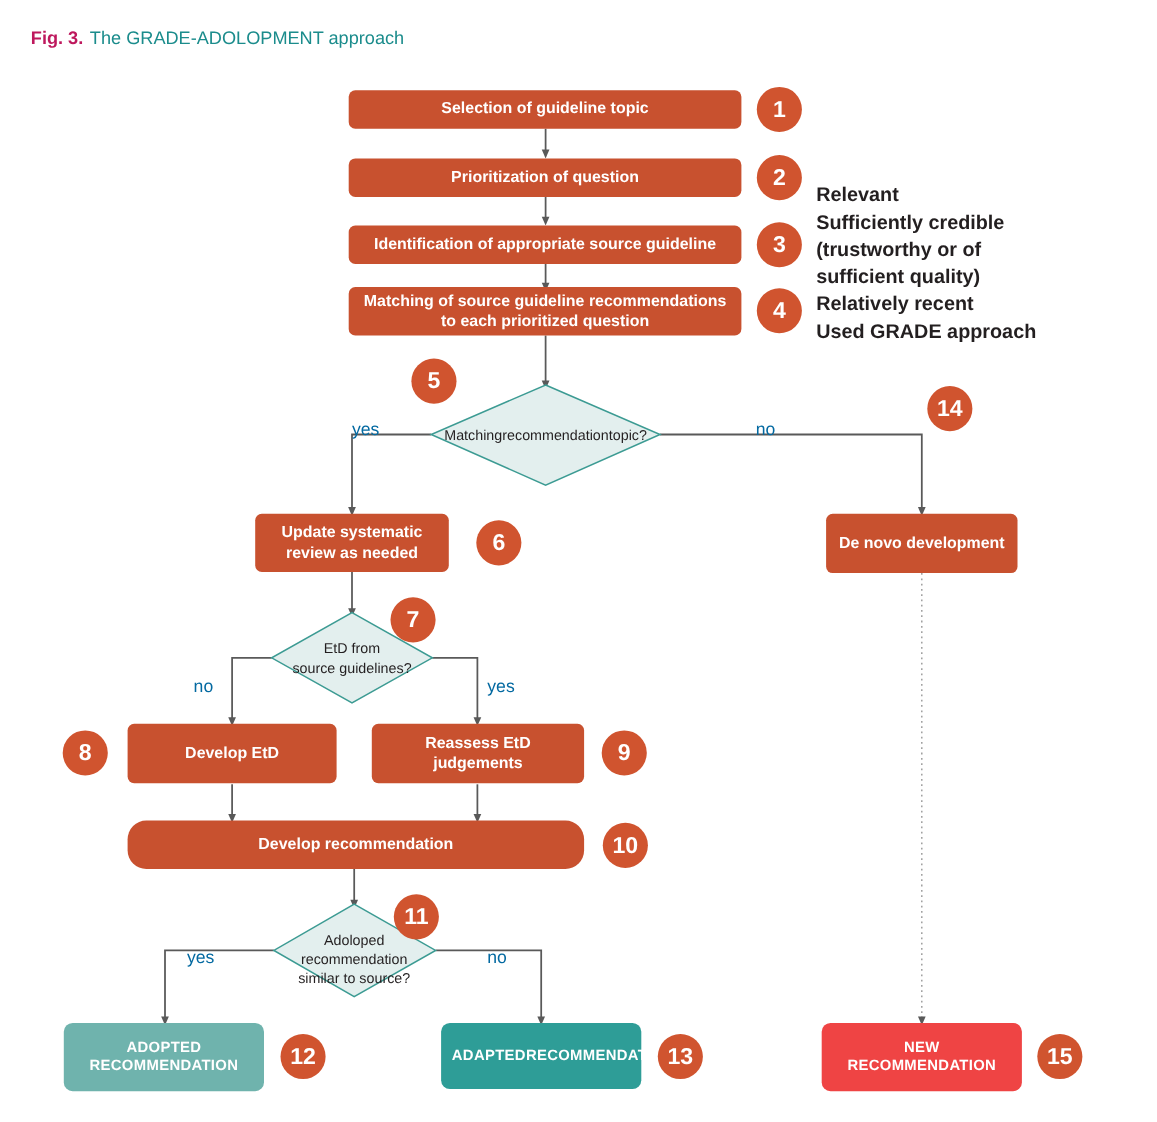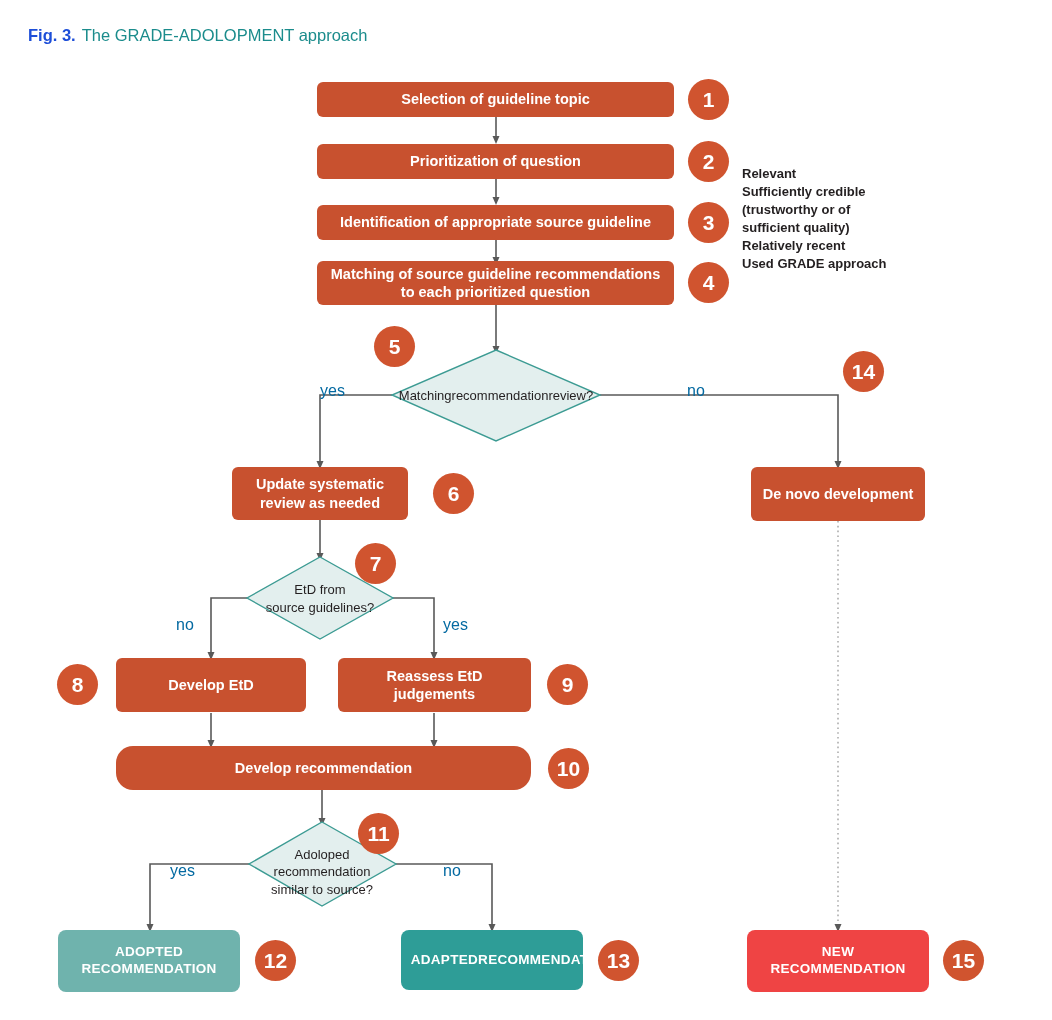--- a/index.html
+++ b/index.html
@@ -10,21 +10,21 @@
     position:relative;
     overflow:hidden;
   }
   #figure-root{position:relative;width:1052px;height:1020px;}
 
   
   .fig-title{
     position:absolute;left:28px;top:26px;
     font-size:16.5px;color:#1B8C8C;white-space:nowrap;
   }
-  .fig-title .fig-label{font-weight:bold;color:#1d4ed8;}
+  .fig-title .fig-label{font-weight:bold;color:#be185d;}
   .fig-title .fig-text{font-weight:normal;color:#1B8C8C;margin-left:6px;}
 
   
   #connectors{position:absolute;left:0;top:0;width:1052px;height:1020px;}
 
   
   .node{
     position:absolute;box-sizing:border-box;
     display:flex;align-items:center;justify-content:center;
     text-align:center;border-radius:6px;
@@ -52,21 +52,21 @@
   }
 
   
   .edge-label{
     position:absolute;color:#0369a1;font-size:16px;white-space:nowrap;margin-top:12px;
   }
 
   
   .annotation{
     position:absolute;left:742px;top:165px;width:200px;
-    color:#231F20;font-size:13px;font-weight:bold;line-height:1.38;
+    color:#231F20;font-size:18px;font-weight:bold;line-height:1.38;
   }
   .annotation div{white-space:nowrap;}
 </style>
 </head>
 <body>
 
 <div id="figure-root">
 
   <div class="fig-title">
     <span class="fig-label">Fig. 3.</span><span class="fig-text">The GRADE-ADOLOPMENT approach</span>
@@ -171,21 +171,21 @@
   </div>
 
   <div class="node term term-new" style="left:747px;top:930px;width:182px;height:62px;flex-direction:column;">
     <span>NEW</span>
     <span>RECOMMENDATION</span>
   </div>
 
   <div class="diamond-label" style="left:416px;top:365px;width:160px;height:62px;flex-direction:row;">
     <span>Matching</span>
     <span>recommendation</span>
-    <span>review?</span>
+    <span>topic?</span>
   </div>
 
   <div class="diamond-label" style="left:245px;top:578px;width:150px;height:42px;flex-direction:column;">
     <span>EtD from</span>
     <span>source guidelines?</span>
   </div>
 
   <div class="diamond-label" style="left:242px;top:841px;width:160px;height:62px;flex-direction:column;">
     <span>Adoloped</span>
     <span>recommendation</span>

